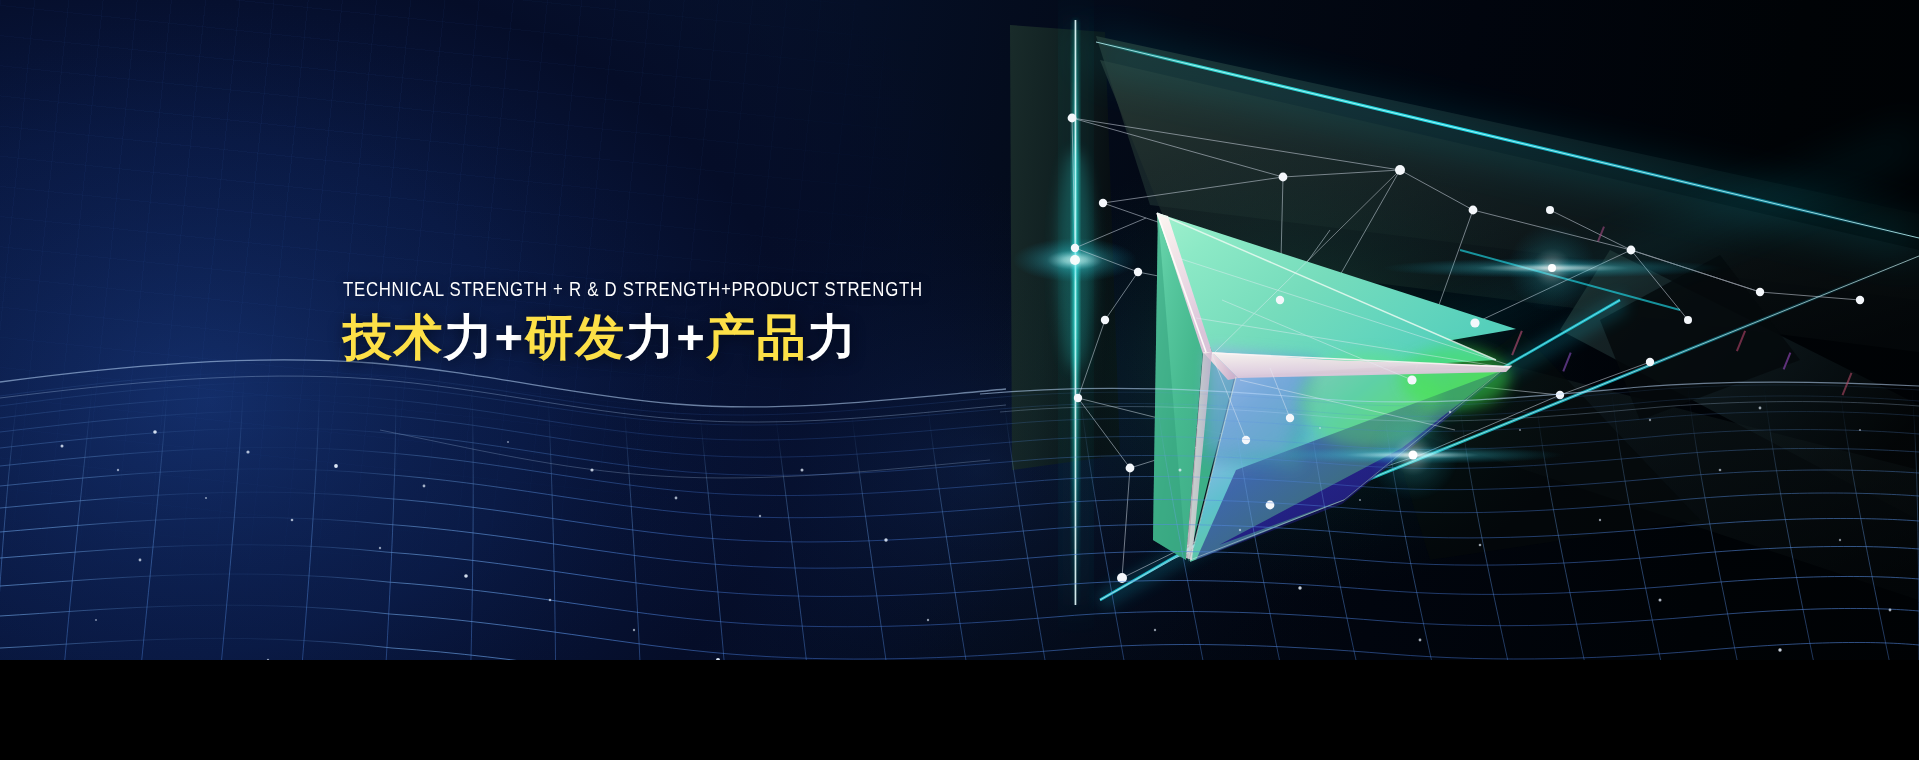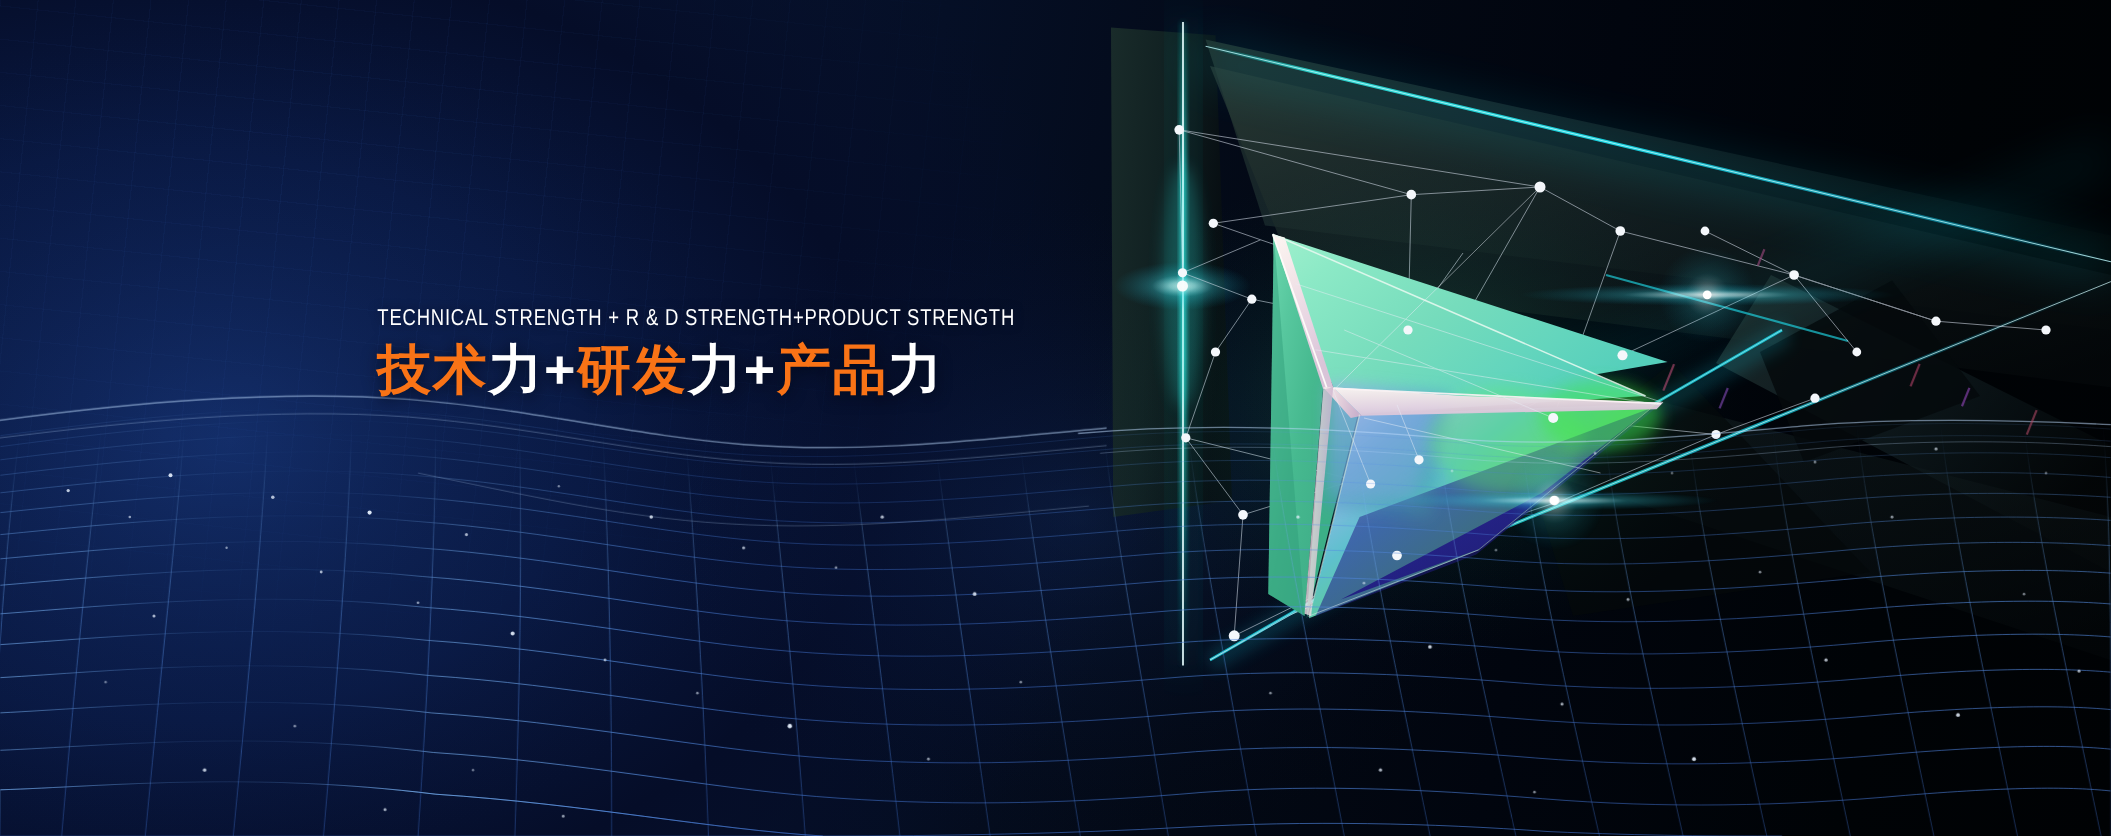--- a/index.html
+++ b/index.html
@@ -8,21 +8,21 @@
     padding: 0;
     background: #000;
   }
   body {
     font-family: "Liberation Sans", sans-serif;
   }
 
   #banner {
     position: relative;
     width: 1919px;
-    height: 760px;
+    height: 660px;
     overflow: hidden;
     background: #01040f;
   }
 
   
 
   .layer {
     position: absolute;
     top: 0; left: 0;
     width: 1919px;
@@ -71,21 +71,21 @@
   }
   .headline {
     margin-top: 6px;
     font-size: 49px;
     line-height: 58px;
     font-weight: 700;
     letter-spacing: 1.5px;
     white-space: nowrap;
     text-shadow: 0 2px 14px rgba(2,8,24,.85);
   }
-  .hl-green { color: #f97316; }
+  .hl-green { color: #fde047; }
   .hl-white { color: #ffffff; }
   .hl-plus  { color: #ffffff; font-weight: 700; }
 </style>
 </head>
 <body>
 
 <div id="banner">
 
   <div class="layer bg-base"></div>
   <div class="layer bg-grid-faint"></div>

